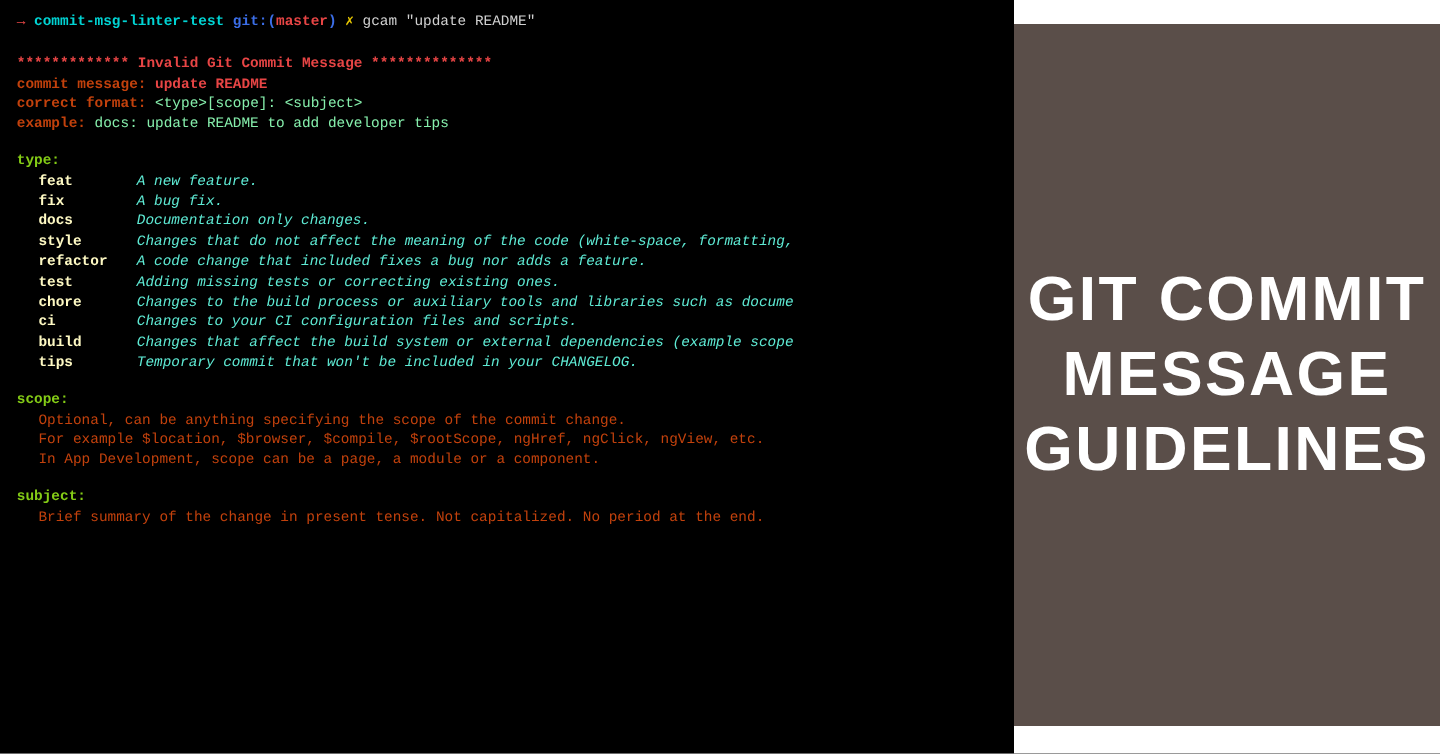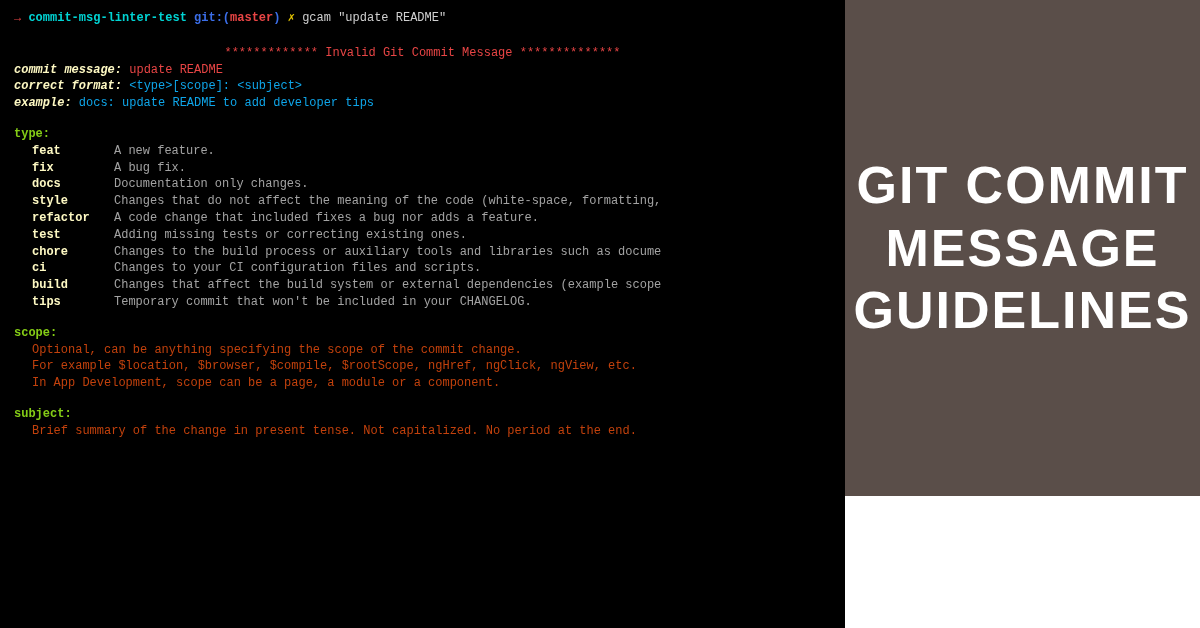--- a/index.html
+++ b/index.html
@@ -15,52 +15,53 @@
       height: 628px;
       background: #000;
       padding: 10px 14px;
       font-size: 12px;
       line-height: 1.4;
       color: #d0d0d0;
       overflow: hidden;
     }
     .sidebar {
       width: 355px;
-      height: 496px;
+      height: 585px;
       background: #5a4e49;
       display: flex;
       align-items: center;
       justify-content: center;
       padding: 30px;
+      margin-top: 20px;
     }
     .sidebar-title {
       color: #fff;
       font-family: Impact, 'Arial Narrow Bold', sans-serif;
       font-size: 52px;
       font-weight: 700;
       text-align: center;
       letter-spacing: 2px;
       line-height: 1.2;
     }
     .prompt-line { margin-bottom: 18px; }
     .arrow { color: #e84545; font-weight: bold; }
     .repo-name { color: #00d4d4; font-weight: bold; }
     .git-label { color: #3b6ee8; font-weight: bold; }
     .branch { color: #e84545; font-weight: bold; }
     .lightning { color: #e8c800; }
     .cmd { color: #d0d0d0; }
-    .red { color: #e84545; font-weight: normal; text-align: center; }
-    .white-bold { color: #fef9c3; font-weight: bold; font-style: italic; }
-    .green { color: #0ea5e9; }
+    .red { color: #e84545; font-weight: bold; }
+    .white-bold { color: #c2410c; font-weight: bold; }
+    .green { color: #86efac; }
     .yellow { color: #84cc16; font-weight: bold; }
     .white { color: #c2410c; }
     .block { margin-top: 14px; }
     .type-row { white-space: nowrap; }
     .type-key { display: inline-block; width: 82px; color: #fef9c3; font-weight: bold; margin-left: 18px; }
-    .type-desc { color: #a3a3a3; }
+    .type-desc { color: #5eead4; font-style: italic; }
     .indent { margin-left: 18px; }
     #types-container, #scope-container { }
   </style>
 </head>
 <body>
 
 <div class="terminal">
   <div class="prompt-line">
     <span class="arrow">→</span>
     <span class="repo-name">commit-msg-linter-test</span>

